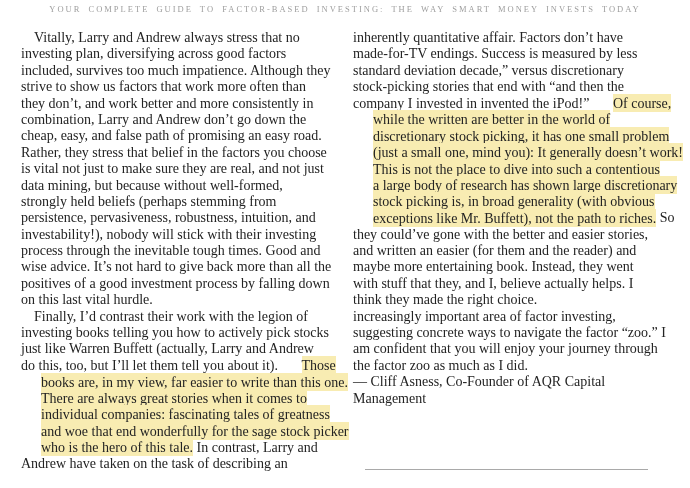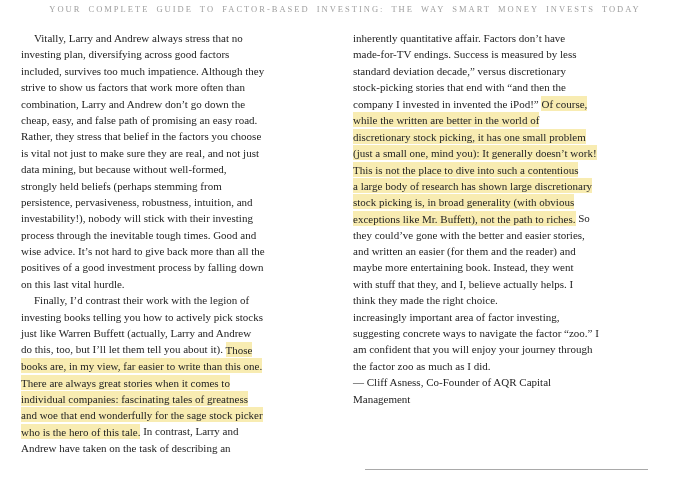--- a/index.html
+++ b/index.html
@@ -24,32 +24,33 @@
     text-align: center;
     font-size: 8.5px;
     letter-spacing: 2px;
     word-spacing: 3px;
     color: var(--header, #9e9e9e);
     white-space: nowrap;
   }
   .col {
     position: absolute;
     top: 30px;
-    font-size: 11px;
+    font-size: 14px;
     line-height: 16.4px;
     white-space: nowrap;
   }
   .col-left  { left: 21px;  width: 312px; }
   .col-right { left: 353px; width: 300px; }
   .line { height: 16.4px; }
   .line.indent { padding-left: 13px; }
   .line.right  { text-align: left; padding-right: 22px; }
   .hl {
     background: var(--hl, #f8ecb2);
     padding: 1.5px 0;
+    margin-left: 20px;
   }
   .rule {
     position: absolute;
     left: 365px;
     top: 469px;
     width: 283px;
     height: 1px;
     background: var(--rule, #a9a9a9);
   }
 </style>
@@ -57,20 +58,21 @@
 <body>
 
 <div class="page">
   <div class="running-header">YOUR COMPLETE GUIDE TO FACTOR-BASED INVESTING: THE WAY SMART MONEY INVESTS TODAY</div>
 
   <div class="col col-left" id="col-left">
       <div class="line indent"><span>Vitally, Larry and Andrew always stress that no</span></div>
       <div class="line"><span>investing plan, diversifying across good factors</span></div>
       <div class="line"><span>included, survives too much impatience. Although they</span></div>
       <div class="line"><span>strive to show us factors that work more often than</span></div>
+      <div class="line"><span>they don’t, and work better and more consistently in</span></div>
       <div class="line"><span>combination, Larry and Andrew don’t go down the</span></div>
       <div class="line"><span>cheap, easy, and false path of promising an easy road.</span></div>
       <div class="line"><span>Rather, they stress that belief in the factors you choose</span></div>
       <div class="line"><span>is vital not just to make sure they are real, and not just</span></div>
       <div class="line"><span>data mining, but because without well-formed,</span></div>
       <div class="line"><span>strongly held beliefs (perhaps stemming from</span></div>
       <div class="line"><span>persistence, pervasiveness, robustness, intuition, and</span></div>
       <div class="line"><span>investability!), nobody will stick with their investing</span></div>
       <div class="line"><span>process through the inevitable tough times. Good and</span></div>
       <div class="line"><span>wise advice. It’s not hard to give back more than all the</span></div>

